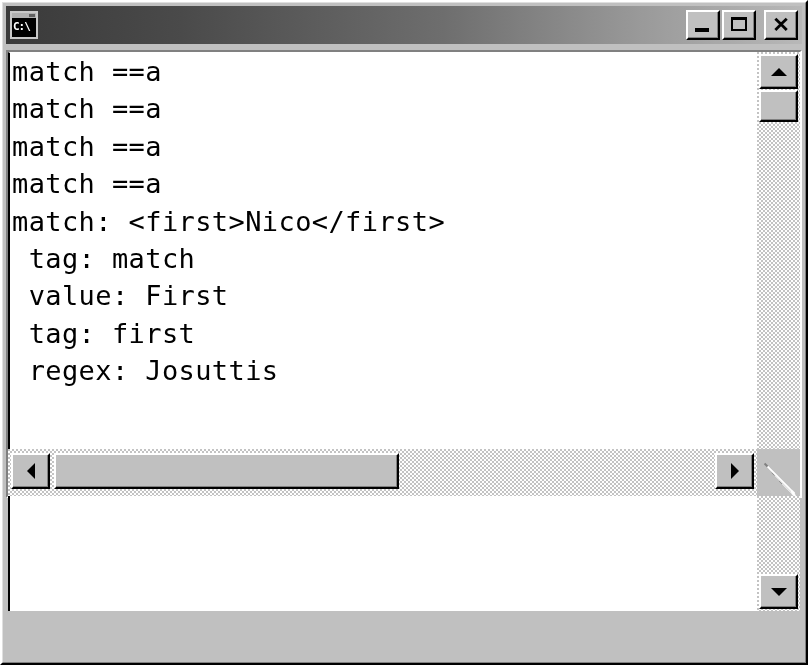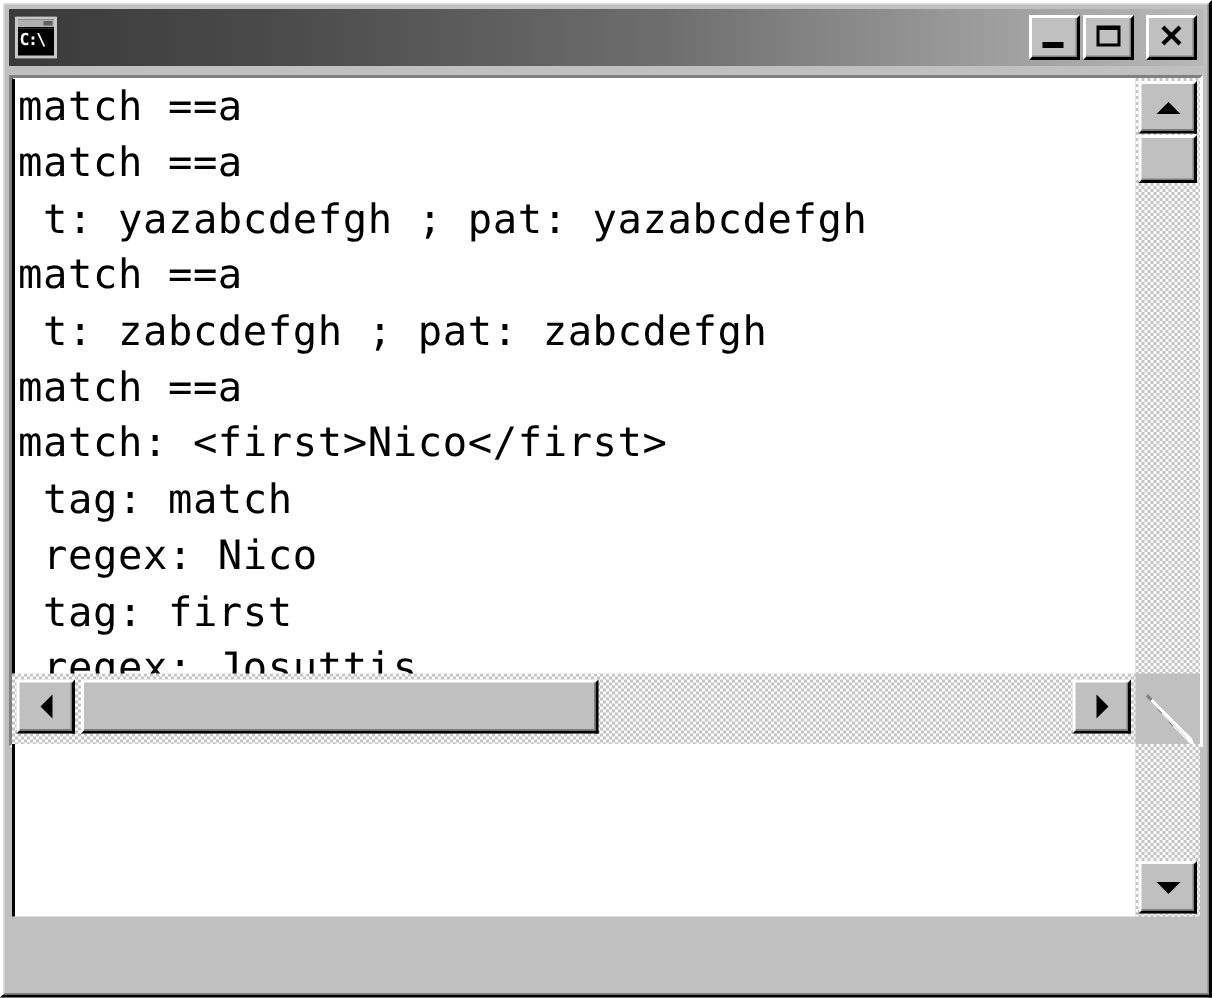--- a/index.html
+++ b/index.html
@@ -383,27 +383,25 @@
       </div>
 
     </div>
   </div>
 
   <div id="client-area">
 
     <div id="console-text">
       <div class="console-line">match ==a</div>
       <div class="console-line">match ==a</div>
-      <div class="console-line"> t: yazabcdefgh ; pat: yazabcdefgh</div>
       <div class="console-line">match ==a</div>
-      <div class="console-line"> t: zabcdefgh ; pat: zabcdefgh</div>
       <div class="console-line">match ==a</div>
       <div class="console-line">match: &lt;first&gt;Nico&lt;/first&gt;</div>
       <div class="console-line"> tag: match</div>
-      <div class="console-line"> regex: Nico</div>
+      <div class="console-line"> value: First</div>
       <div class="console-line"> tag: first</div>
       <div class="console-line"> regex: Josuttis</div>
     </div>
 
     <div id="v-scrollbar">
       <div class="sb-btn" id="v-up-button">
         <span class="bevel2"></span>
         <span class="arrow-up"></span>
       </div>
       <div id="v-thumb">

